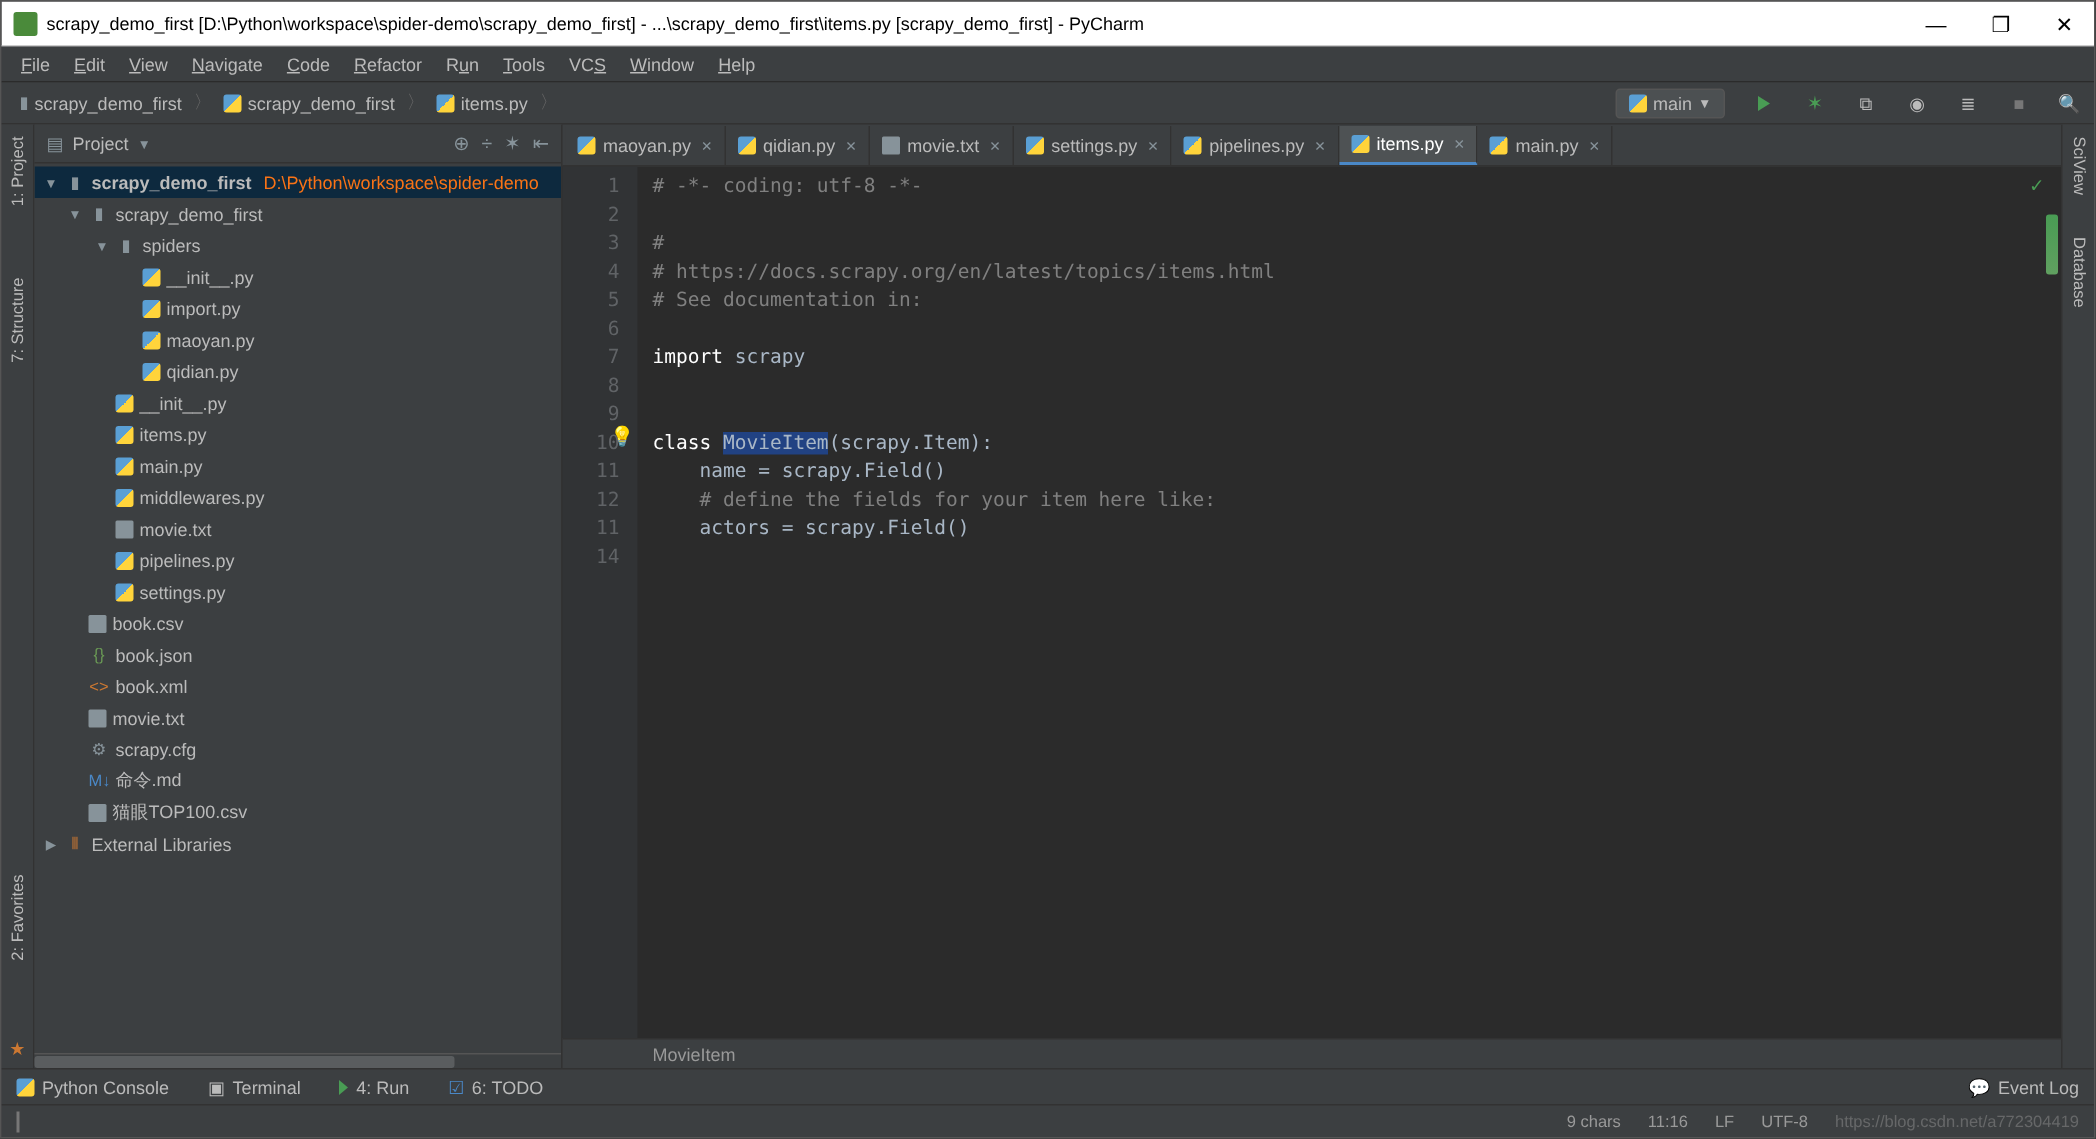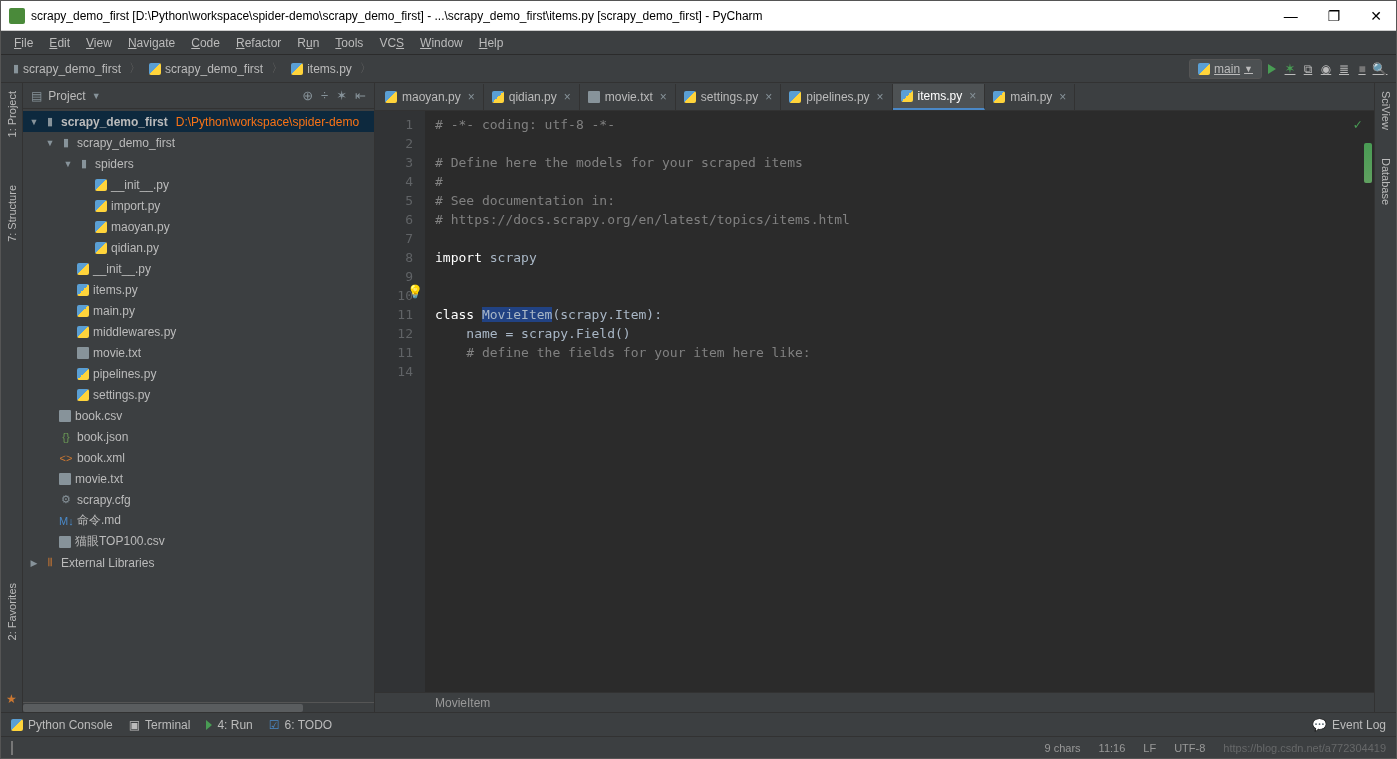--- a/index.html
+++ b/index.html
@@ -12,21 +12,21 @@
 .titlebar-controls span { cursor: default; padding: 2px 6px; }
 .menubar { height: 24px; background: #3c3f41; display: flex; align-items: center; padding: 0 6px; gap: 2px; border-bottom: 1px solid #2b2b2b; }
 .menubar-item { padding: 2px 7px; color: #bbbbbb; cursor: default; text-align: center; }
 .menubar-item u { text-decoration: underline; }
 .navbar { height: 28px; background: #3c3f41; display: flex; align-items: center; padding: 0 8px; justify-content: space-between; border-bottom: 1px solid #323232; }
 .breadcrumb { display: flex; align-items: center; gap: 4px; }
 .breadcrumb-item { display: flex; align-items: center; gap: 4px; padding: 1px 4px; color: #bbb; }
 .breadcrumb-sep { color: #666; }
 .folder-icon { color: #87939a; font-size: 11px; }
 .py-icon { width: 12px; height: 12px; display: inline-block; background: linear-gradient(135deg,#5a9fd4 50%,#ffd43b 50%); border-radius: 2px; }
-.navbar-right { display: flex; align-items: center; gap: 2px; text-decoration: underline; }
+.navbar-right { display: flex; align-items: center; gap: 18px; }
 .run-config { display: flex; align-items: center; gap: 4px; padding: 2px 8px; border: 1px solid #555; border-radius: 3px; background: #4c5052; }
 .toolbar-icon { width: 16px; height: 16px; display: flex; align-items: center; justify-content: center; cursor: default; }
 .play-triangle { width: 0; height: 0; border-left: 8px solid #499c54; border-top: 5px solid transparent; border-bottom: 5px solid transparent; }
 .bug-icon { color: #499c54; font-size: 13px; }
 .main-area { display: flex; height: calc(100% - 30px - 24px - 28px - 24px - 22px); }
 .left-gutter { width: 22px; background: #3c3f41; border-right: 1px solid #323232; display: flex; flex-direction: column; align-items: center; padding-top: 4px; gap: 40px; }
 .gutter-label { writing-mode: vertical-rl; transform: rotate(180deg); font-size: 11px; color: #bbb; cursor: default; padding: 4px 0; }
 .sidebar { width: 352px; background: #3c3f41; border-right: 1px solid #323232; display: flex; flex-direction: column; }
 .sidebar-header { height: 26px; display: flex; align-items: center; padding: 0 8px; justify-content: space-between; border-bottom: 1px solid #323232; }
 .sidebar-title { display: flex; align-items: center; gap: 6px; }
@@ -51,21 +51,21 @@
 .code { flex: 1; padding: 4px 0 0 10px; font-family: Consolas, monospace; font-size: 13px; line-height: 19px; color: #a9b7c6; position: relative; }
 .code-line { white-space: pre; height: 19px; }
 .comment { color: #808080; }
 .keyword { color: #ffffff; }
 .classname { color: #a9b7c6; background: #214283; }
 .bulb { position: absolute; left: -18px; top: 171px; font-size: 13px; }
 .checkmark { position: absolute; right: 12px; top: 4px; color: #499c54; font-size: 14px; }
 .breadcrumb-bottom { height: 20px; background: #3c3f41; display: flex; align-items: center; padding-left: 60px; color: #999; font-size: 12px; border-top: 1px solid #323232; }
 .right-gutter { width: 22px; background: #3c3f41; border-left: 1px solid #323232; display: flex; flex-direction: column; align-items: center; padding-top: 4px; gap: 20px; }
 .bottom-toolbar { height: 24px; background: #3c3f41; display: flex; align-items: center; padding: 0 10px; justify-content: space-between; border-top: 1px solid #323232; }
-.bottom-left { display: flex; gap: 16px; }
+.bottom-left { display: flex; gap: 26px; }
 .bottom-item { display: flex; align-items: center; gap: 5px; color: #bbb; cursor: default; font-size: 12px; }
 .statusbar { height: 22px; background: #3c3f41; display: flex; align-items: center; justify-content: space-between; padding: 0 10px; color: #999; font-size: 11px; border-top: 1px solid #323232; }
 .statusbar-right { display: flex; gap: 18px; }
 .sb-square { width: 14px; height: 14px; border: 1px solid #777; }
 .scroll-track { height: 10px; background: #3c3f41; border-top:1px solid #555; position: relative; margin: 0 0 0 22px; }
 .scroll-thumb { position:absolute; left:0; top:1px; height:8px; width:280px; background:#5a5d5f; border-radius:2px; }
 .right-marker { position: absolute; right: 0; top: 28px; width: 12px; height: 50px; }
 .right-marker-box { width:8px; height:40px; background: linear-gradient(#499c54,#60a060); margin:4px auto; border-radius:2px; }
 .txt-icon { width:12px; height:12px; display:inline-block; background:#87939a; border-radius:1px; }
 .lib-icon { color:#cc7832; font-size:11px; }
@@ -330,31 +330,31 @@
           <div>11</div>
           <div>12</div>
           <div>11</div>
           <div>14</div>
         </div>
       <div class="code" id="code">
         <span class="bulb">💡</span>
         <span class="checkmark">✓</span>
       <div class="code-line"><span class="comment"># -*- coding: utf-8 -*-</span></div>
           <div class="code-line"></div>
-          <div class="code-line"><span class="comment"># Define here the models for your scraped items</span></div>
           <div class="code-line"><span class="comment">#</span></div>
+          <div class="code-line"><span class="comment"># https://docs.scrapy.org/en/latest/topics/items.html</span></div>
           <div class="code-line"><span class="comment"># See documentation in:</span></div>
-          <div class="code-line"><span class="comment"># https://docs.scrapy.org/en/latest/topics/items.html</span></div>
           <div class="code-line"></div>
           <div class="code-line"><span class="keyword">import</span> scrapy</div>
           <div class="code-line"></div>
           <div class="code-line"></div>
           <div class="code-line"><span class="keyword">class</span> <span class="classname">MovieItem</span>(scrapy.Item):</div>
           <div class="code-line">    name = scrapy.Field()</div>
           <div class="code-line"><span class="comment">    # define the fields for your item here like:</span></div>
+          <div class="code-line">    actors = scrapy.Field()</div>
         </div>
       <div class="right-marker">
           <div class="right-marker-box"></div>
         </div>
     </div>
     <div class="breadcrumb-bottom">
       <span>MovieItem</span>
     </div>
   </div>
 

